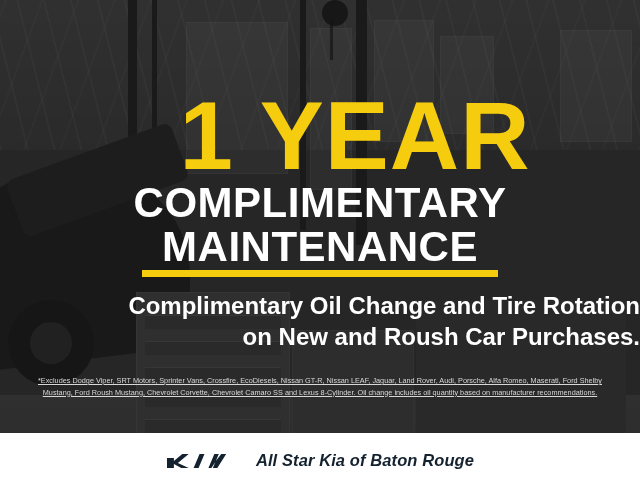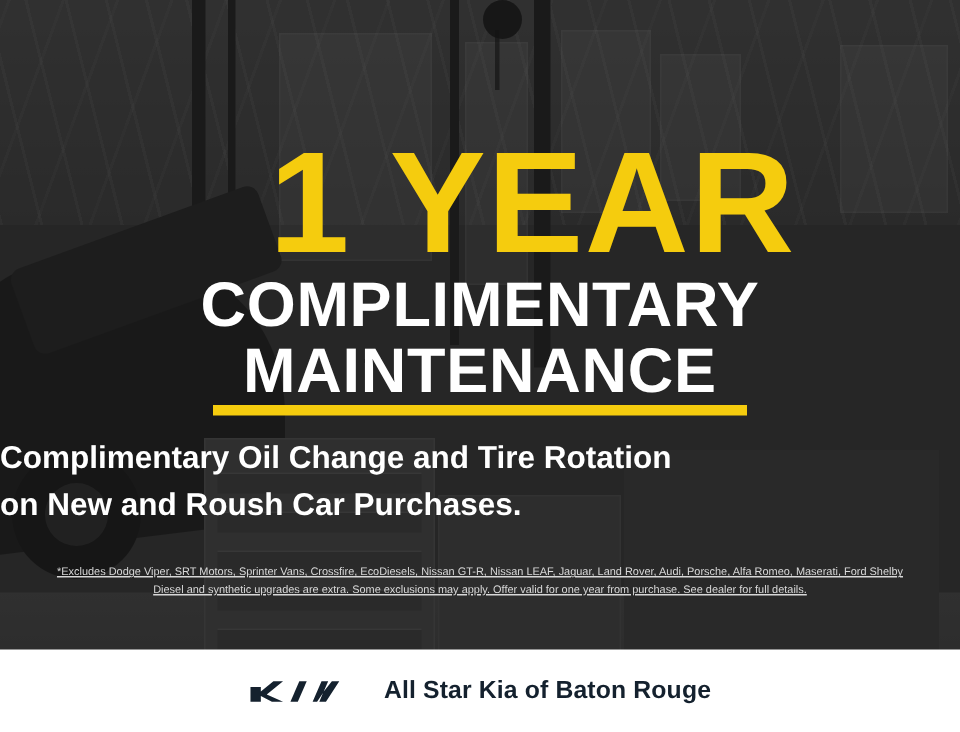--- a/index.html
+++ b/index.html
@@ -189,24 +189,24 @@
     position: absolute;
     left: 142px; top: 270px;
     width: 356px; height: 7px;
     background: #F5CC0E;
   }
 
   .body-copy {
     position: absolute;
     left: 0; top: 290px;
     width: 640px;
-    text-align: left;
+    text-align: right;
     color: #ffffff;
     font-weight: bold;
-    font-size: 21px;
+    font-size: 24px;
     line-height: 31px;
   }
 
   .disclaimer {
     position: absolute;
     left: 14px; top: 375px;
     width: 612px;
     text-align: center;
     color: #d8d8d8;
     font-size: 7.3px;
@@ -229,20 +229,21 @@
     width: 74px;
     height: 20px;
     margin-right: 16px;
   }
   .dealer-name {
     color: #14212e;
     font-size: 16.5px;
     font-weight: bold;
     letter-spacing: 0.1px;
     white-space: nowrap;
+    font-style: italic;
   }
 </style>
 </head>
 <body>
 
 <div id="banner">
 
   <div class="photo">
     <div class="ceiling"></div>
     <div class="window-pane w1"></div>
@@ -282,21 +283,21 @@
 
     <div class="divider"></div>
 
     <div class="body-copy">
       <div>Complimentary Oil Change and Tire Rotation</div>
       <div>on New and Roush Car Purchases.</div>
     </div>
 
     <div class="disclaimer">
       <div>*Excludes Dodge Viper, SRT Motors, Sprinter Vans, Crossfire, EcoDiesels, Nissan GT-R, Nissan LEAF, Jaguar, Land Rover, Audi, Porsche, Alfa Romeo, Maserati, Ford Shelby</div>
-      <div>Diesel and synthetic upgrades are extra. Some exclusions may apply. Offer valid for one year from purchase. See dealer for full details.</div>
+      <div>Mustang, Ford Roush Mustang, Chevrolet Corvette, Chevrolet Camaro SS and Lexus 8-Cylinder. Oil change includes oil quantity based on manufacturer recommendations.</div>
     </div>
 
   </div>
 
   <div class="footer">
     <svg class="kia-logo" viewBox="0 0 150 40" aria-hidden="true">
       <g fill="#14212E">
 
         <path d="M2 14 L16 14 L16 20 L33 6 L46 6 L24 24 L46 34 L31 34 L16 26 L16 34 L2 34 Z"></path>
 

